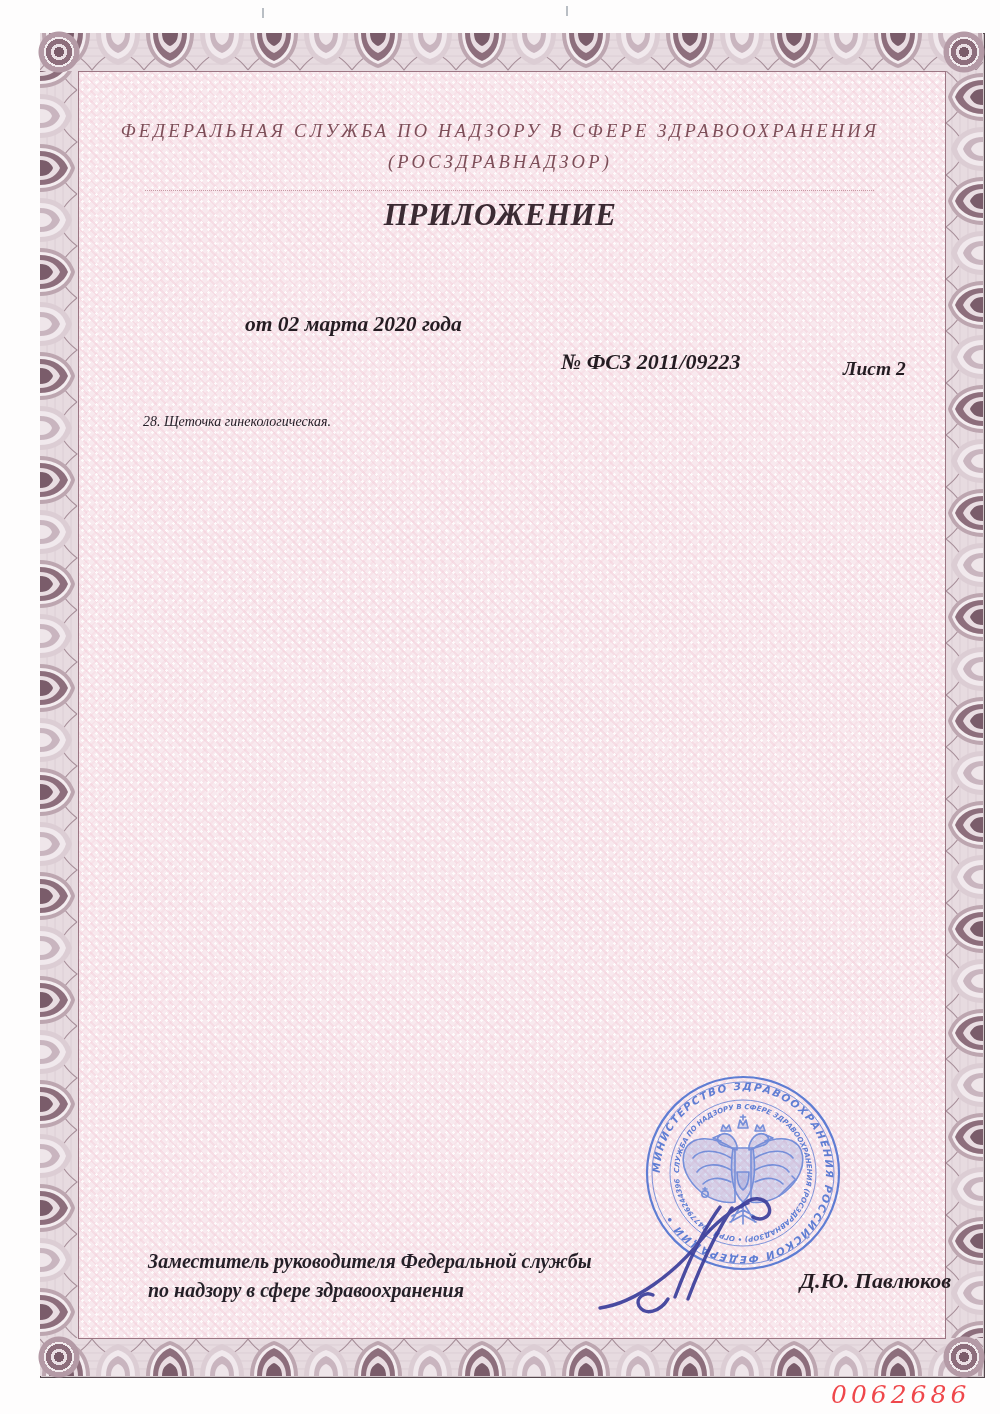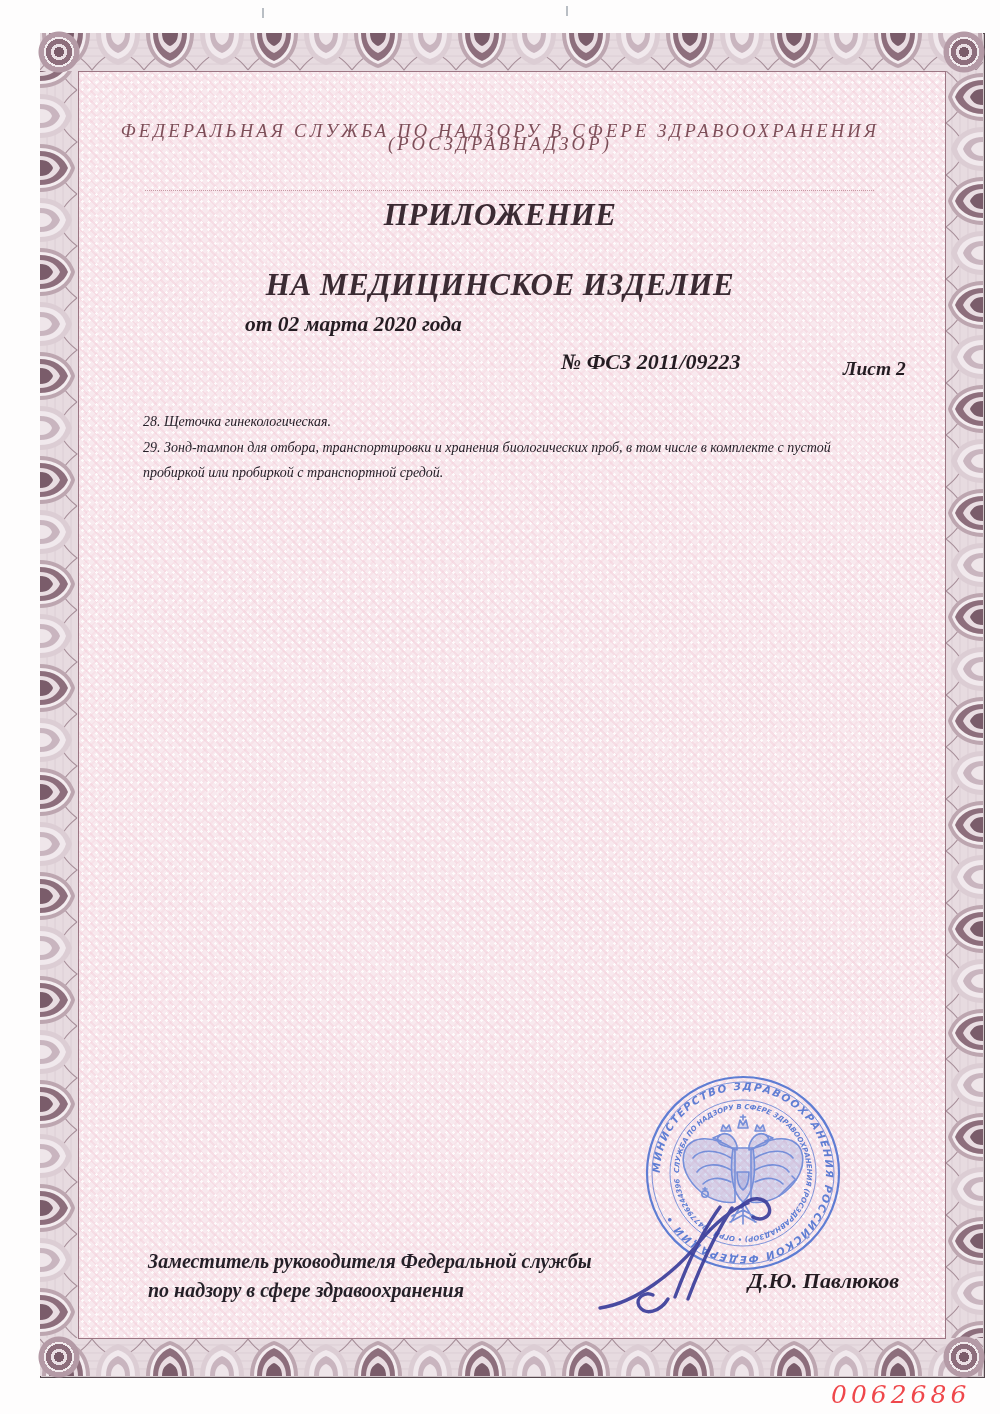--- a/index.html
+++ b/index.html
@@ -94,34 +94,32 @@
   </div>
 
   <div class="rosette" style="left:36px;top:29px;"></div>
   <div class="rosette" style="left:941px;top:29px;"></div>
   <div class="rosette" style="left:36px;top:1334px;"></div>
   <div class="rosette" style="left:941px;top:1334px;"></div>
 
   <div class="interior"></div>
 
   <div class="abs center hdr" style="top:121px;">ФЕДЕРАЛЬНАЯ СЛУЖБА ПО НАДЗОРУ В СФЕРЕ ЗДРАВООХРАНЕНИЯ</div>
-  <div class="abs center hdr" style="top:134px;">(РОСЗДРАВНАДЗОР)</div>
+  <div class="abs center hdr" style="top:152px;">(РОСЗДРАВНАДЗОР)</div>
 
   <div class="abs divider" style="left:145px;top:190px;width:729px;"></div>
 
   <div class="abs center title" style="top:197px;">ПРИЛОЖЕНИЕ</div>
-  <div class="abs center title" style="top:267px;">НА МЕДИЦИНСКОЕ ИЗДЕЛИЕ</div>
 
   <div class="abs b" style="left:245px;top:312px;font-size:21.5px;">от  02 марта 2020 года</div>
   <div class="abs b" style="left:561px;top:320px;font-size:22px;margin-top:29px;">№  ФСЗ 2011/09223</div>
   <div class="abs b" style="left:843px;top:358px;font-size:19.5px;">Лист 2</div>
 
   <div class="abs items" style="left:143px;top:409px;width:742px;">
     <div>28. Щеточка гинекологическая.</div>
-    <div>29. Зонд-тампон для отбора, транспортировки и хранения биологических проб, в том числе в комплекте с пустой пробиркой или пробиркой с транспортной средой.</div>
   </div>
 
   <svg class="abs" style="left:630px;top:1060px;" width="226" height="226" opacity="0.88">
     <defs>
       <path id="pOuter" d="M 30,113 a 83,83 0 1 1 166,0 a 83,83 0 1 1 -166,0"></path>
       <path id="pInner" d="M 49,113 a 64,64 0 1 1 128,0 a 64,64 0 1 1 -128,0"></path>
     </defs>
     <g stroke="#4a6fd0" fill="none">
       <circle cx="113" cy="113" r="96" stroke-width="2.2"></circle>
       <circle cx="113" cy="113" r="91" stroke-width="0.8"></circle>
@@ -160,17 +158,17 @@
       <path d="M113,114 C125,82 141,48 157,23"></path>
       <path d="M93,114 C85,127 70,131 64,121 C60,113 70,106 78,110"></path>
       <path d="M166,22 C176,10 190,12 194,22 C197,31 187,37 178,32"></path>
     </g>
   </svg>
 
   <div class="abs signpos" style="left:148px;top:1247px;">
     <div>Заместитель руководителя Федеральной службы</div>
     <div>по надзору в сфере здравоохранения</div>
   </div>
-  <div class="abs b" style="left:748px;top:1268px;font-size:22px;">Д.Ю. Павлюков</div>
+  <div class="abs b" style="left:800px;top:1268px;font-size:22px;">Д.Ю. Павлюков</div>
 
   <div class="abs formnum" style="left:831px;top:1380px;">0062686</div>
 
 </div>
 
 </body></html>

